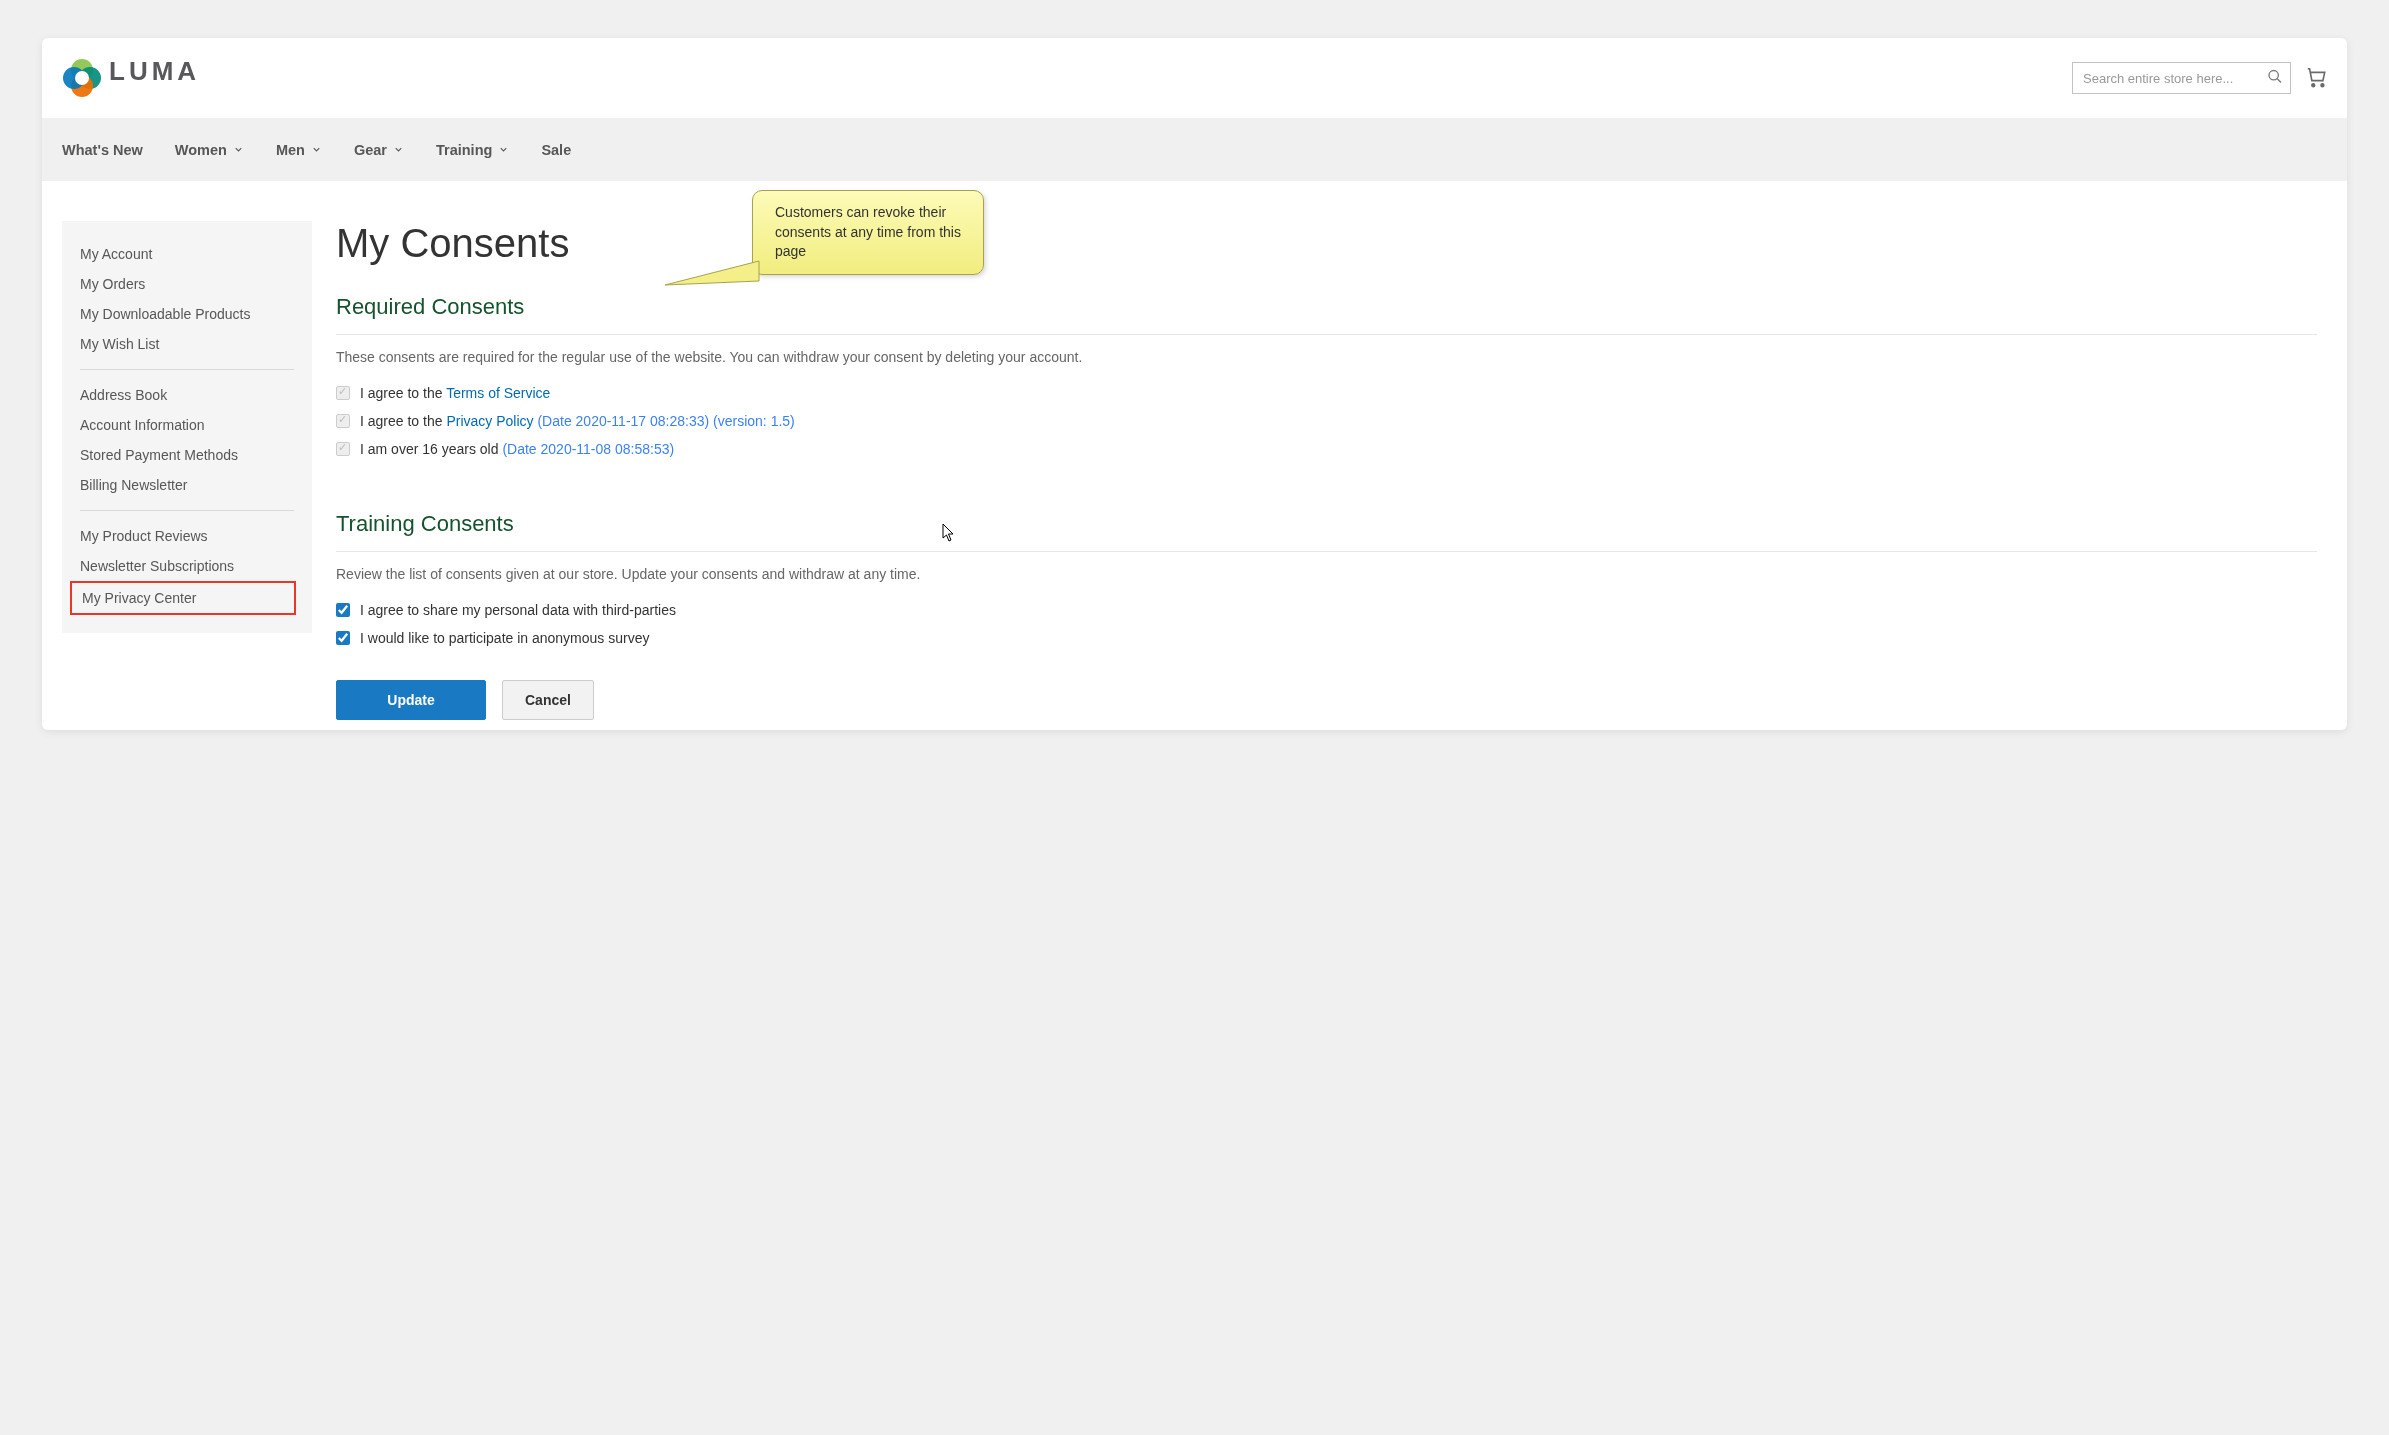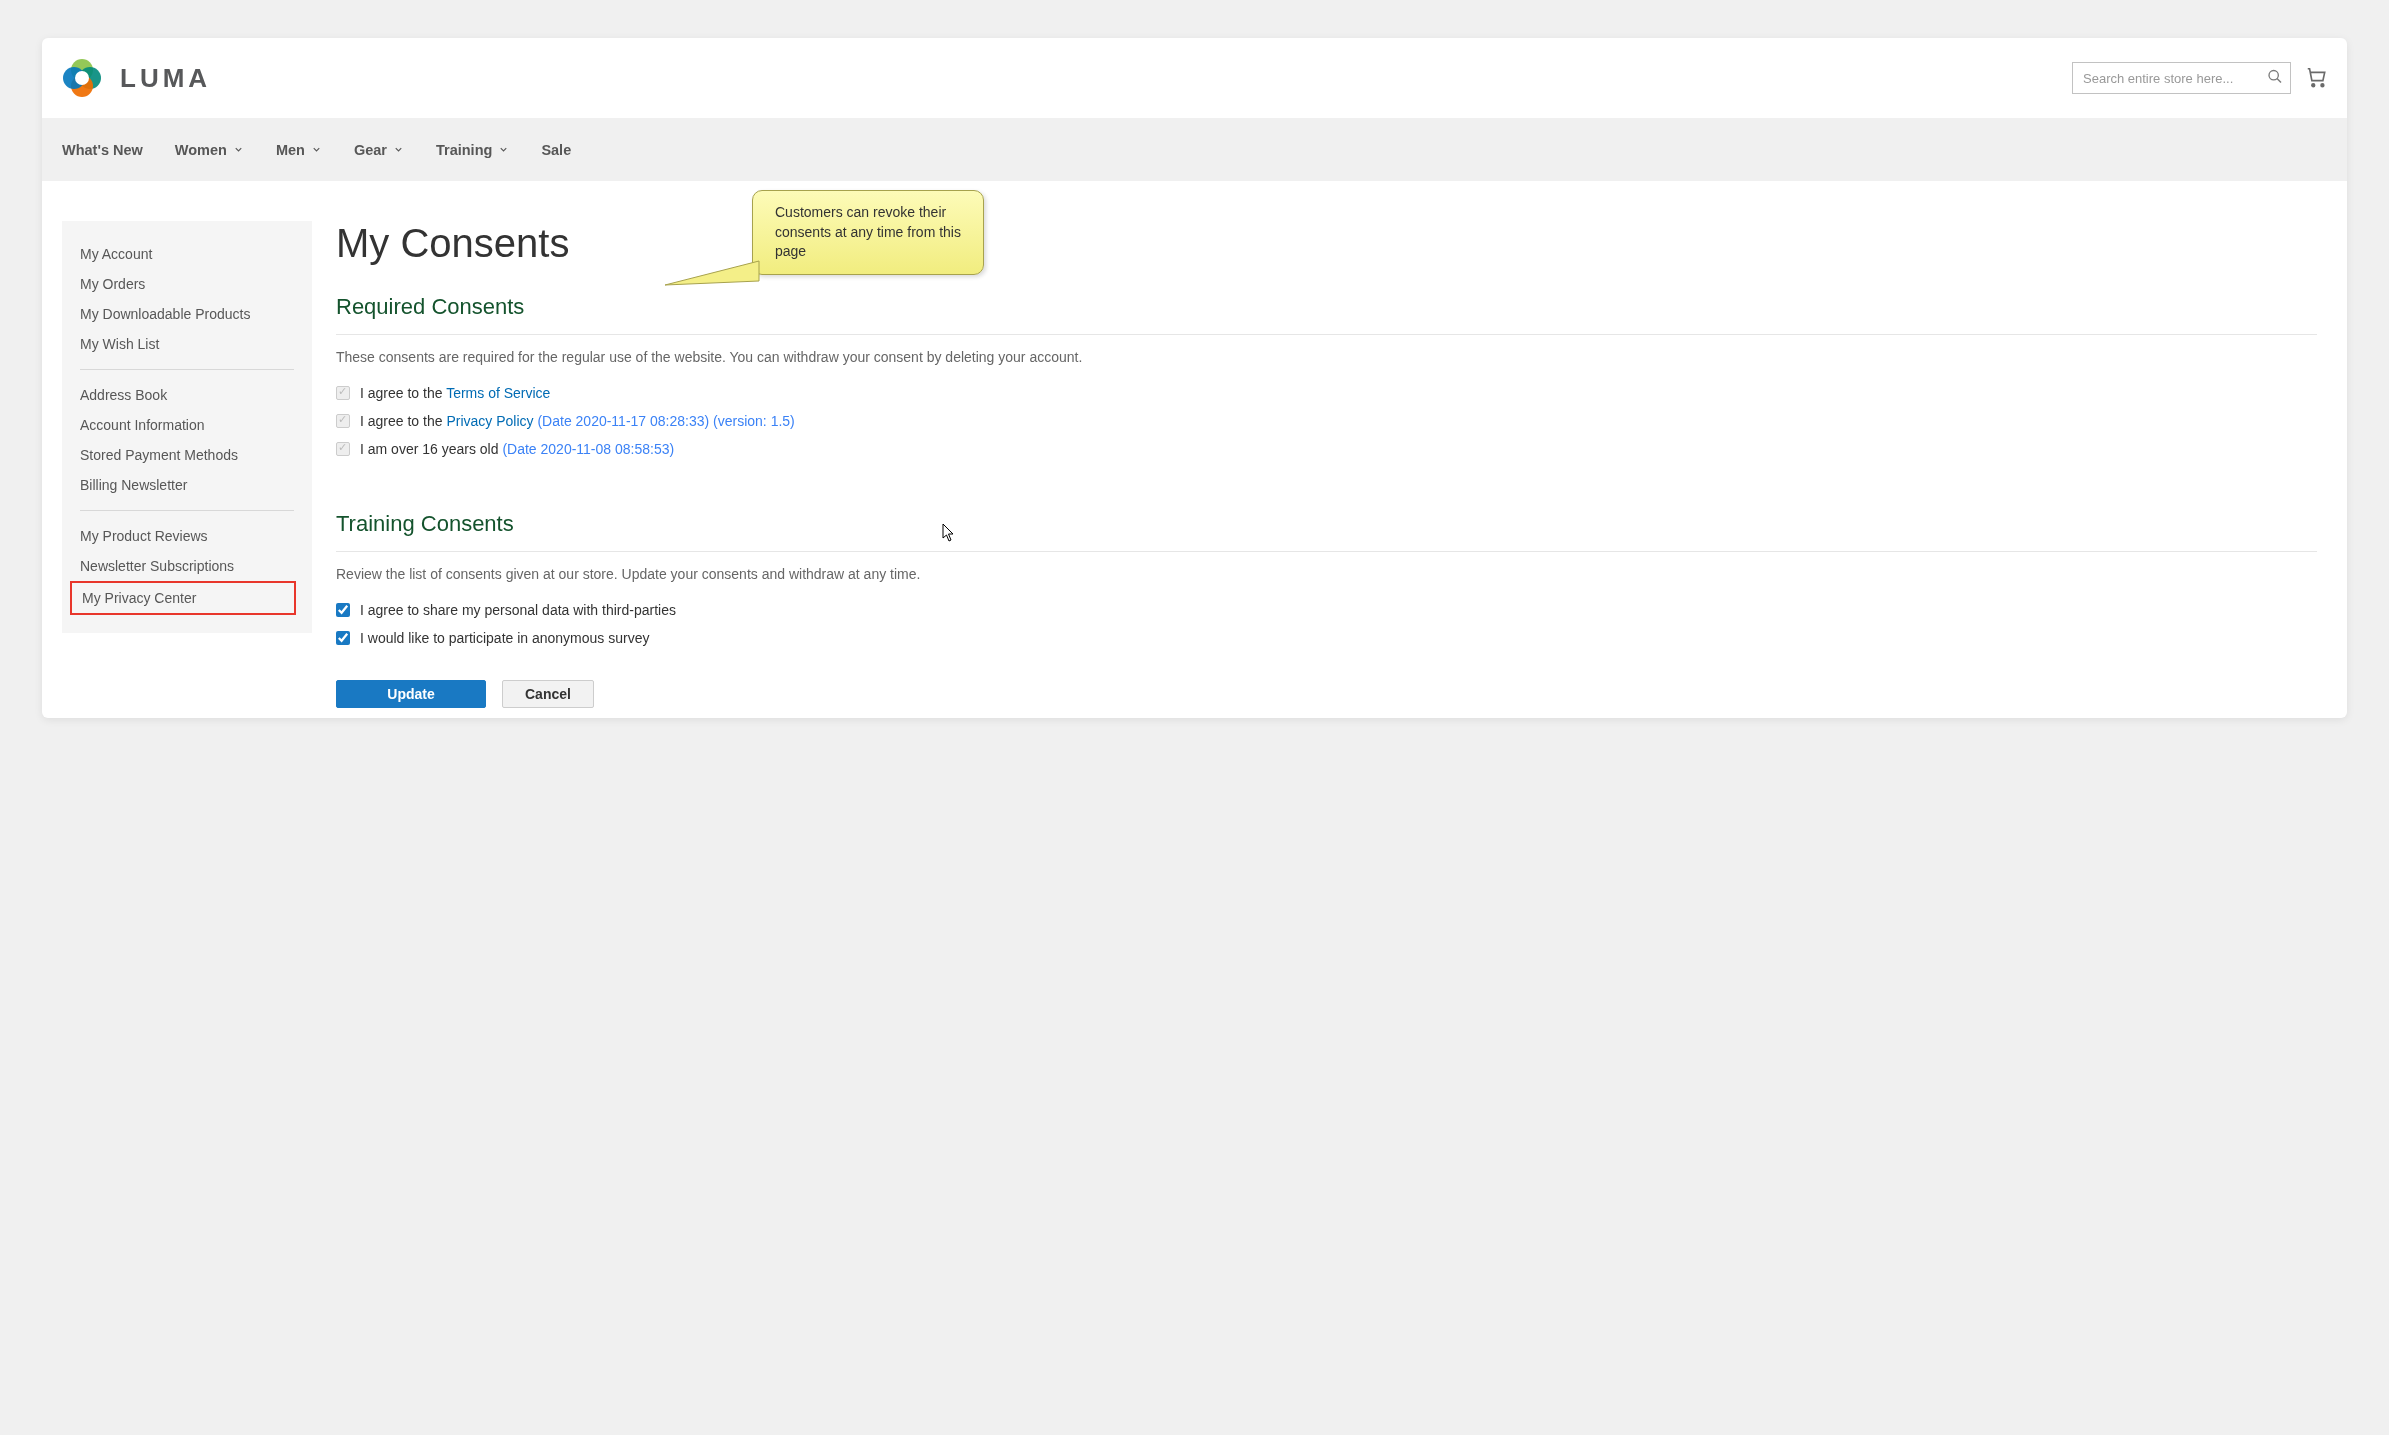--- a/index.html
+++ b/index.html
@@ -19,22 +19,21 @@
     }
     
     .header {
       display: flex;
       align-items: center;
       justify-content: space-between;
       padding: 18px 20px 18px 18px;
     }
     .logo-wrap {
       display: flex;
-      align-items: center;
-      gap: 16px;
+      gap: 5px;
     }
     .logo-swirl {
       width: 44px;
       height: 44px;
       position: relative;
     }
     .brand-name {
       font-size: 26px;
       font-weight: 600;
       letter-spacing: 4px;
@@ -178,21 +177,21 @@
     .consent-label { color: #333; }
     .link { color: #006bb4; cursor: pointer; }
     .meta { color: #3b82f6; }
     .section-gap { height: 48px; }
     .button-row {
       display: flex;
       gap: 16px;
       margin-top: 28px;
     }
     .btn {
-      height: 28px;
+      height: 40px;
       padding: 0 22px;
       font-size: 14px;
       font-weight: 600;
       border-radius: 2px;
       cursor: pointer;
     }
     .btn-primary {
       background: #1979c3;
       color: #fff;
       border: 1px solid #1979c3;

